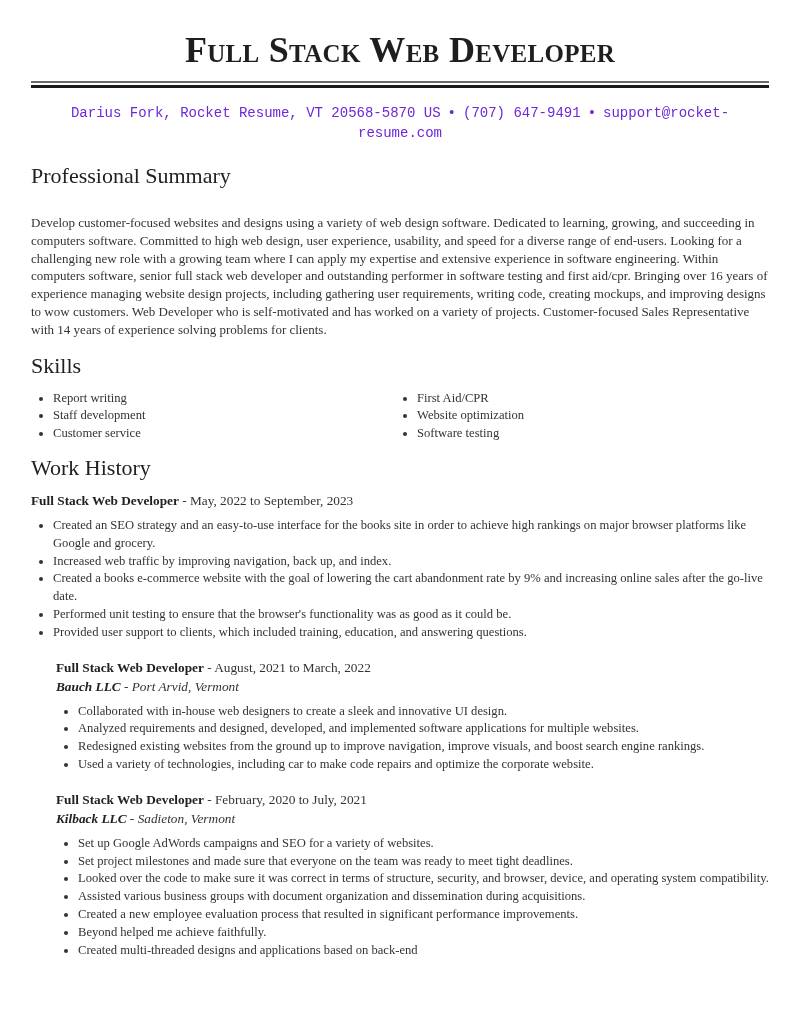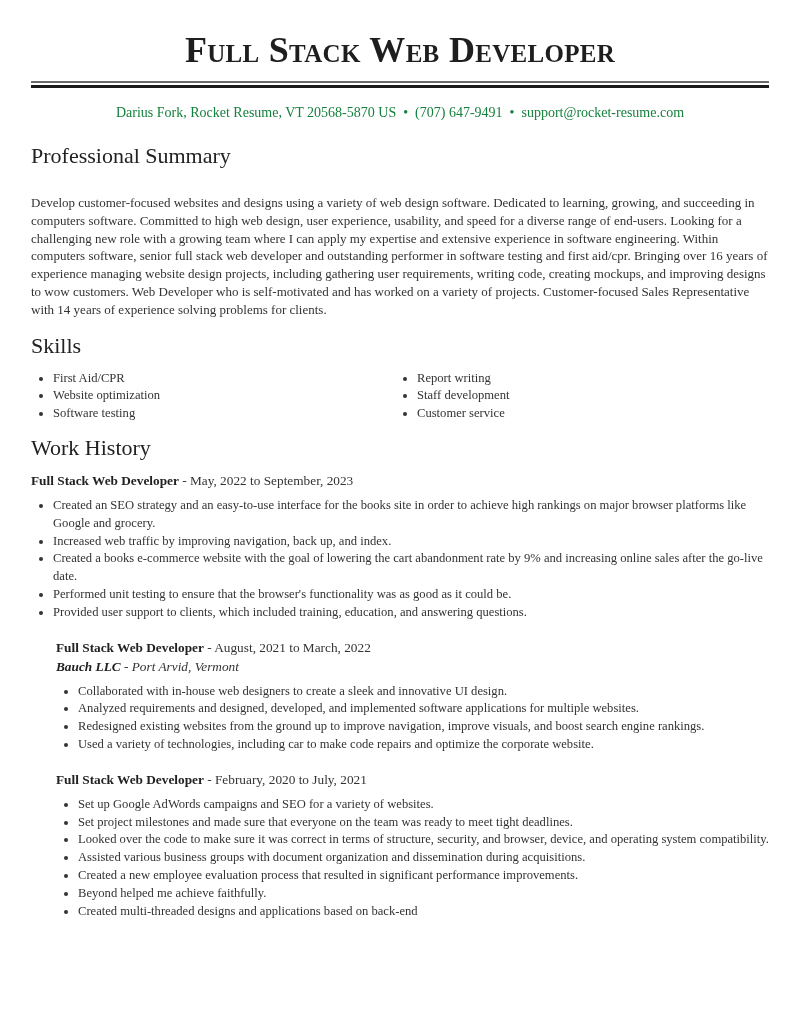--- a/index.html
+++ b/index.html
@@ -24,22 +24,23 @@
       letter-spacing: 0.3px;
     }
     .rule-wrap { margin-top: 13px; }
     .rule-top { height: 2px; background: #6a6a6a; }
     .rule-gap { height: 2px; }
     .rule-bottom { height: 3px; background: #1a1a1a; }
     .contact {
       text-align: center;
       font-size: 14px;
       margin-top: 15px;
-      color: #15803d;
+      color: #6d28d9;
       line-height: 20px;
+      font-family: Liberation Mono, monospace;
     }
     .contact .sep { margin: 0 7px; }
     h2.section {
       font-weight: normal;
       font-size: 22px;
       margin: 0;
       color: #222;
       line-height: 26px;
     }
     #summary-heading { margin-top: 20px; }
@@ -100,28 +101,28 @@
   <div class="contact">
     <span>Darius Fork, Rocket Resume, VT 20568-5870 US</span><span class="sep">•</span><span>(707) 647-9491</span><span class="sep">•</span><span>support@rocket-resume.com</span>
   </div>
 
   <h2 class="section" id="summary-heading">Professional Summary</h2>
   <p class="summary">Develop customer-focused websites and designs using a variety of web design software. Dedicated to learning, growing, and succeeding in computers software. Committed to high web design, user experience, usability, and speed for a diverse range of end-users. Looking for a challenging new role with a growing team where I can apply my expertise and extensive experience in software engineering. Within computers software, senior full stack web developer and outstanding performer in software testing and first aid/cpr. Bringing over 16 years of experience managing website design projects, including gathering user requirements, writing code, creating mockups, and improving designs to wow customers. Web Developer who is self-motivated and has worked on a variety of projects. Customer-focused Sales Representative with 14 years of experience solving problems for clients.</p>
 
   <h2 class="section" id="skills-heading">Skills</h2>
   <div class="skills">
     <ul class="bullets">
+      <li>Report writing</li>
+      <li>Staff development</li>
+      <li>Customer service</li>
+    </ul>
+    <ul class="bullets">
       <li>First Aid/CPR</li>
       <li>Website optimization</li>
       <li>Software testing</li>
-    </ul>
-    <ul class="bullets">
-      <li>Report writing</li>
-      <li>Staff development</li>
-      <li>Customer service</li>
     </ul>
   </div>
 
 
   <h2 class="section" id="work-heading">Work History</h2>
 
   <div class="job">
     <div class="job-line">
       <b>Full Stack Web Developer</b><span> - </span><span>May, 2022 to September, 2023</span>
     </div>
@@ -146,20 +147,23 @@
       <li>Analyzed requirements and designed, developed, and implemented software applications for multiple websites.</li>
       <li>Redesigned existing websites from the ground up to improve navigation, improve visuals, and boost search engine rankings.</li>
       <li>Used a variety of technologies, including car to make code repairs and optimize the corporate website.</li>
     </ul>
   </div>
 
   <div class="job">
     <div class="job-line">
       <b>Full Stack Web Developer</b><span> - </span><span>February, 2020 to July, 2021</span>
     </div>
+    <div class="company-line">
+      <b>Kilback LLC</b><span> - </span><span>Sadieton, Vermont</span>
+    </div>
     <ul class="bullets">
       <li>Set up Google AdWords campaigns and SEO for a variety of websites.</li>
       <li>Set project milestones and made sure that everyone on the team was ready to meet tight deadlines.</li>
       <li>Looked over the code to make sure it was correct in terms of structure, security, and browser, device, and operating system compatibility.</li>
       <li>Assisted various business groups with document organization and dissemination during acquisitions.</li>
       <li>Created a new employee evaluation process that resulted in significant performance improvements.</li>
       <li>Beyond helped me achieve faithfully.</li>
       <li>Created multi-threaded designs and applications based on back-end</li>
     </ul>
   </div>

